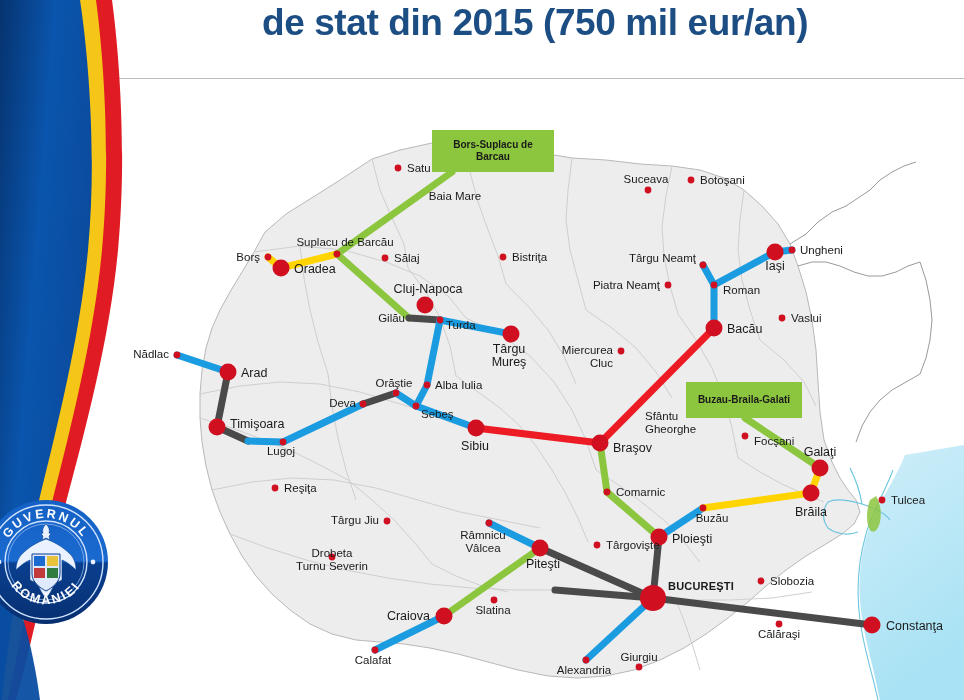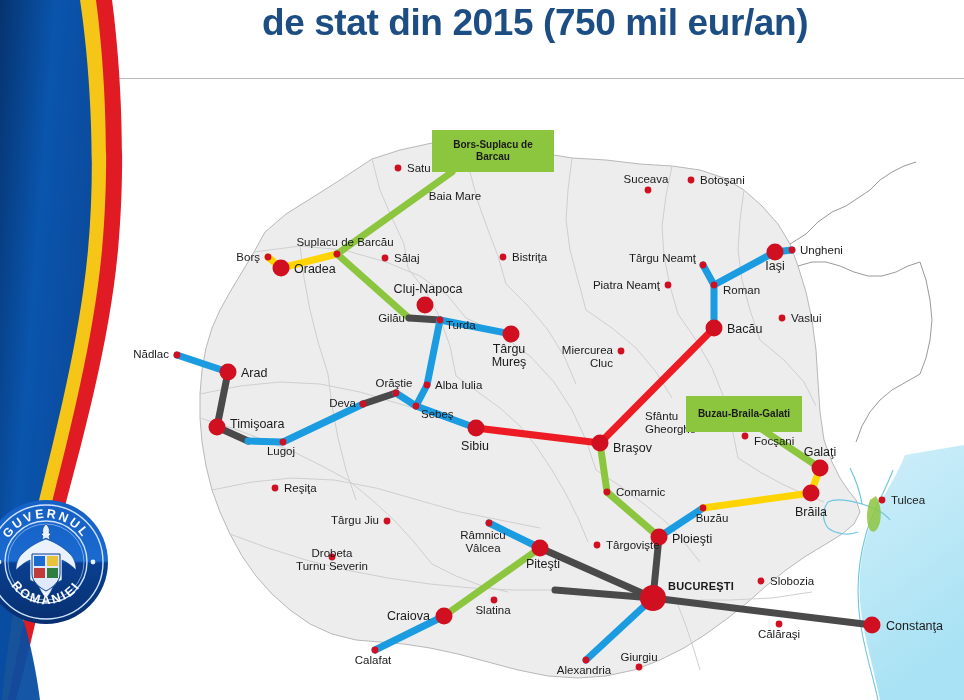--- a/index.html
+++ b/index.html
@@ -43,21 +43,21 @@
   
   .callout{
     position:absolute;z-index:6;
     background:#8cc63f;color:#1b1b1b;
     font-weight:bold;font-size:10px;line-height:1.25;
     text-align:center;
     display:flex;align-items:center;justify-content:center;
     padding:6px 8px;box-sizing:border-box;
   }
   #callout-bors{left:432px;top:130px;width:122px;height:42px;}
-  #callout-buzau{left:686px;top:396px;width:116px;height:36px;}
+  #callout-buzau{left:686px;top:382px;width:116px;height:36px;}
 </style>
 </head>
 <body>
 
 <div id="slide">
 
   <div id="map">
     <svg width="964" height="700" viewBox="0 0 964 700" xmlns="http://www.w3.org/2000/svg">
       <defs>
         <linearGradient id="seaGrad" x1="0" y1="0" x2="0.3" y2="1">

